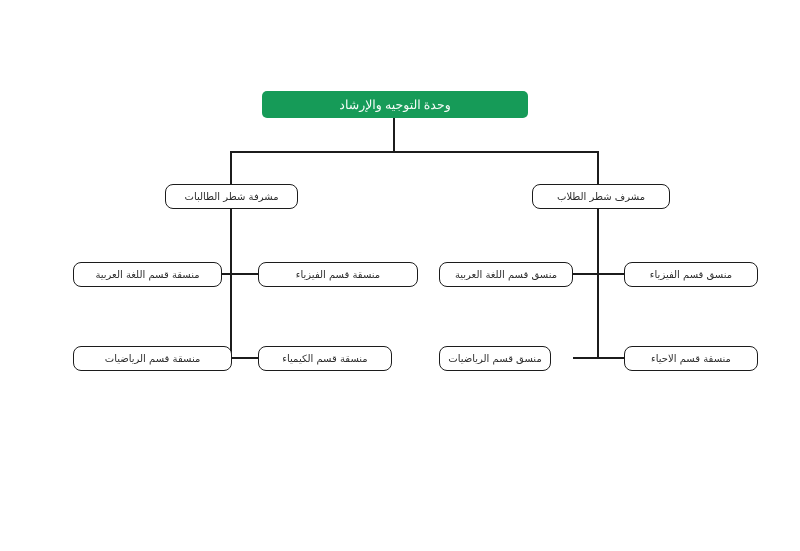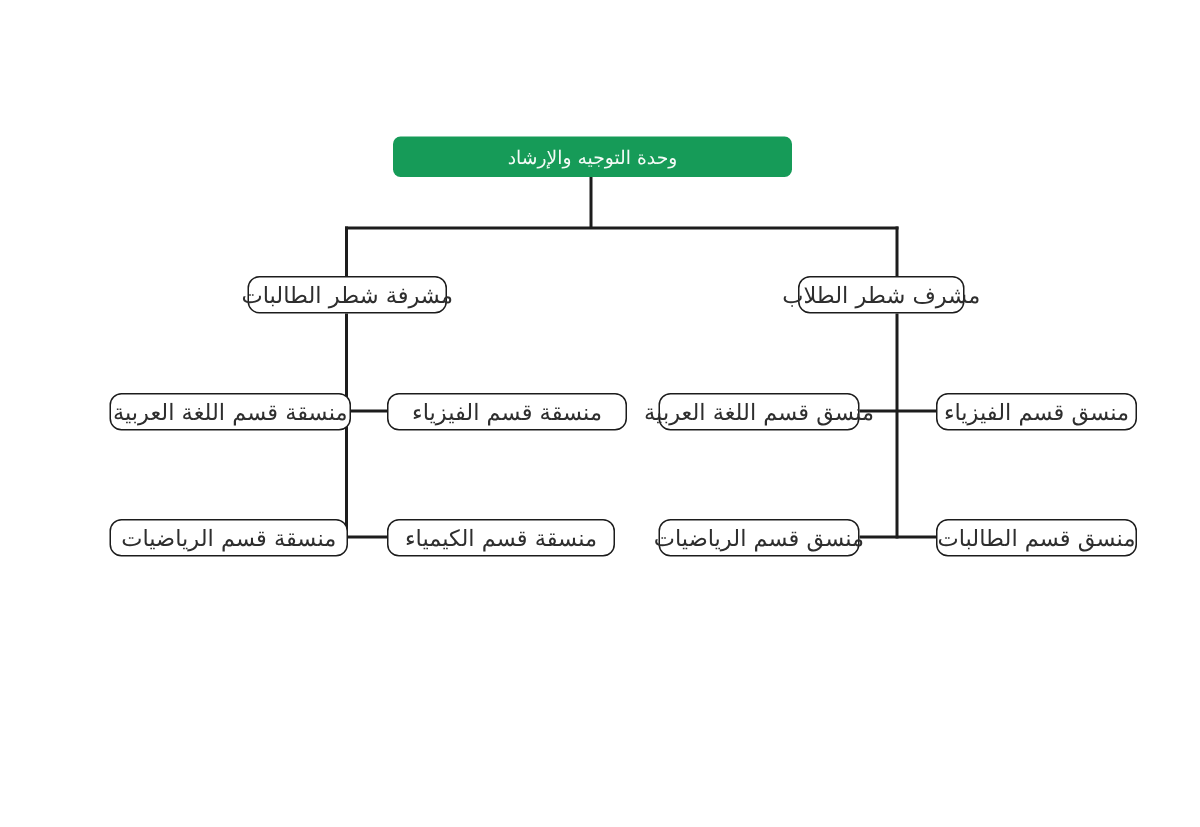--- a/index.html
+++ b/index.html
@@ -26,30 +26,31 @@
   
   .root-node{
     position:absolute;
     left:262px;top:91px;width:266px;height:27px;
     background:var(--root-bg);
     border-radius:5px;
     color:var(--root-text);
     font-size:12.5px;
     display:flex;align-items:center;justify-content:center;
     white-space:nowrap;
+    font-family:Liberation Serif, serif;
   }
   
   .node{
     position:absolute;
     height:25px;
     background:#ffffff;
     border:1.6px solid var(--node-border);
     border-radius:8px;
     color:var(--node-text);
-    font-size:15px;
+    font-size:10px;
     display:flex;align-items:center;justify-content:center;
     white-space:nowrap;
     padding:0 12px;
   }
 </style>
 </head>
 <body>
 
 <div class="canvas">
 
@@ -62,25 +63,25 @@
   <div class="line h" style="left:206px;top:273px;width:52px"></div>
   <div class="line h" style="left:206px;top:357px;width:52px"></div>
 
   <div class="line v" style="left:597px;top:209px;height:150px"></div>
   <div class="line h" style="left:573px;top:273px;width:51px"></div>
   <div class="line h" style="left:573px;top:357px;width:51px"></div>
 
   <div class="root-node" dir="rtl">وحدة التوجيه والإرشاد</div>
 
   <div class="node" dir="rtl" style="left:165px;top:184px;width:133px">مشرفة شطر الطالبات</div>
-  <div class="node" dir="rtl" style="left:532px;top:184px;width:111px">مشرف شطر الطلاب</div>
+  <div class="node" dir="rtl" style="left:532px;top:184px;width:138px">مشرف شطر الطلاب</div>
 
-  <div class="node" dir="rtl" style="left:73px;top:262px;width:161px">منسقة قسم اللغة العربية</div>
+  <div class="node" dir="rtl" style="left:73px;top:262px;width:149px">منسقة قسم اللغة العربية</div>
   <div class="node" dir="rtl" style="left:258px;top:262px;width:160px">منسقة قسم الفيزياء</div>
   <div class="node" dir="rtl" style="left:73px;top:346px;width:159px">منسقة قسم الرياضيات</div>
-  <div class="node" dir="rtl" style="left:258px;top:346px;width:152px">منسقة قسم الكيمياء</div>
+  <div class="node" dir="rtl" style="left:258px;top:346px;width:134px">منسقة قسم الكيمياء</div>
 
   <div class="node" dir="rtl" style="left:624px;top:262px;width:134px">منسق قسم الفيزياء</div>
   <div class="node" dir="rtl" style="left:439px;top:262px;width:134px">منسق قسم اللغة العربية</div>
-  <div class="node" dir="rtl" style="left:439px;top:346px;width:134px">منسق قسم الرياضيات</div>
-  <div class="node" dir="rtl" style="left:624px;top:346px;width:134px">منسق قسم الطالبات</div>
+  <div class="node" dir="rtl" style="left:439px;top:346px;width:112px">منسق قسم الرياضيات</div>
+  <div class="node" dir="rtl" style="left:624px;top:346px;width:134px">منسقة قسم الاحياء</div>
 
 </div>
 
 </body></html>

